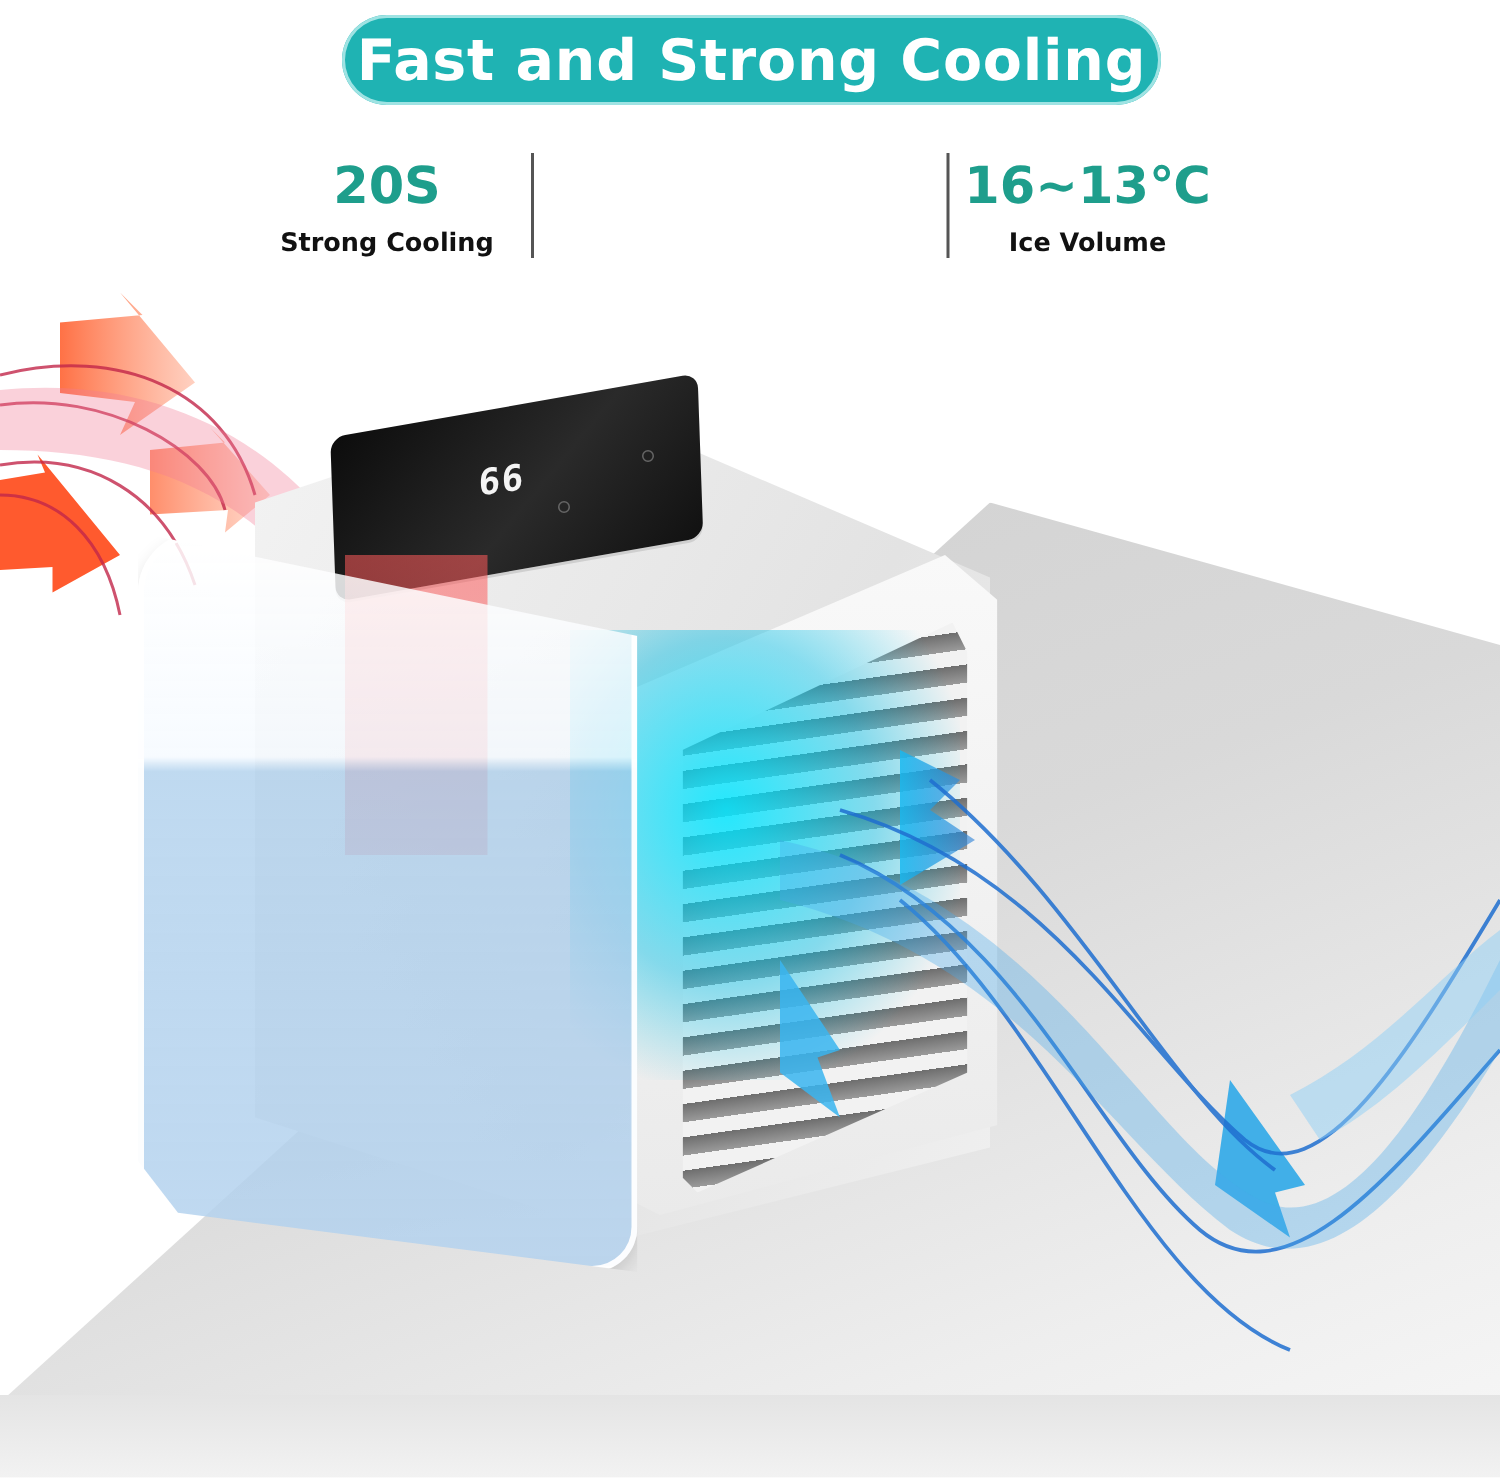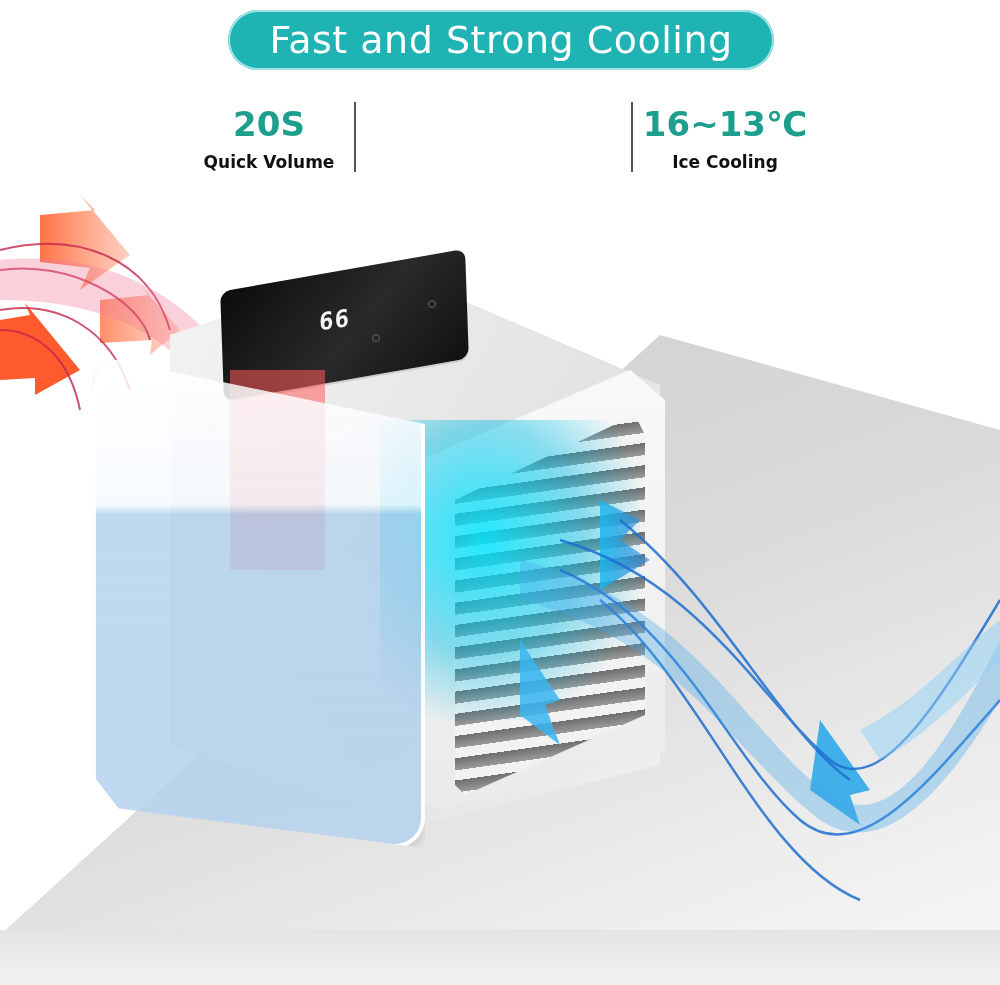--- a/index.html
+++ b/index.html
@@ -5,27 +5,27 @@
   html, body { margin:0; padding:0; }
   body { width:1000px; height:985px; overflow:hidden; background:#ffffff; position:relative; font-family:"DejaVu Sans", sans-serif; }
   .stage { position:absolute; left:0; top:0; width:1000px; height:985px; overflow:hidden; }
 
   
   .title-pill {
     position:absolute; left:228px; top:10px; width:546px; height:60px;
     background:#1fb3b3; border-radius:30px;
     box-shadow:0 0 0 2px #9fe3e3 inset;
     display:flex; align-items:center; justify-content:center;
-    color:#fff; font-weight:normal; font-size:38px; letter-spacing:0.5px;
+    color:#fff; font-weight:bold; font-size:38px; letter-spacing:0.5px;
   }
   .specs { position:absolute; top:98px; left:160px; width:680px; height:90px; }
   .spec { position:absolute; top:0; text-align:center; }
   .spec .val { color:#1e9e8c; font-weight:bold; font-size:34px; line-height:52px; }
   .spec .lbl { color:#111; font-weight:bold; font-size:17px; line-height:24px; }
-  .spec-1 { left:14px; width:190px; }
+  .spec-1 { left:3px; width:190px; }
   .spec-2 { left:210px; width:252px; }
   .spec-3 { left:470px; width:190px; }
   .divider { position:absolute; top:102px; width:2px; height:70px; background:#555; }
 
   
   .table-top {
     position:absolute; left:0; top:335px; width:1000px; height:650px;
     background:linear-gradient(160deg,#cfcfcf 0%,#d9d9d9 45%,#eeeeee 80%,#f7f7f7 100%);
     clip-path:polygon(0 600px, 660px 0, 1000px 95px, 1000px 650px, 0 650px);
   }
@@ -145,24 +145,24 @@
     </g>
     <path d="M520,560 C700,600 760,760 840,800 C900,830 960,720 1000,640 L1000,700 C940,800 880,860 820,820 C740,760 680,640 520,600 Z" fill="#48a8ec" opacity="0.35"></path>
     <path d="M860,730 C920,700 960,650 1000,620 L1000,660 C960,700 920,740 880,760 Z" fill="#8fd0f5" opacity="0.5"></path>
   </svg>
 
   <div class="title-pill">Fast and Strong Cooling</div>
 
   <div class="specs">
     <div class="spec spec-1">
       <div class="val">20S</div>
-      <div class="lbl">Quick Volume</div>
+      <div class="lbl">Strong Cooling</div>
     </div>
     <div class="spec spec-2">
     </div>
     <div class="spec spec-3">
       <div class="val">16~13℃</div>
-      <div class="lbl">Ice Cooling</div>
+      <div class="lbl">Ice Volume</div>
     </div>
   </div>
   <div class="divider" style="left:354px;"></div>
   <div class="divider" style="left:631px;"></div>
 </div>
 
 </body></html>

